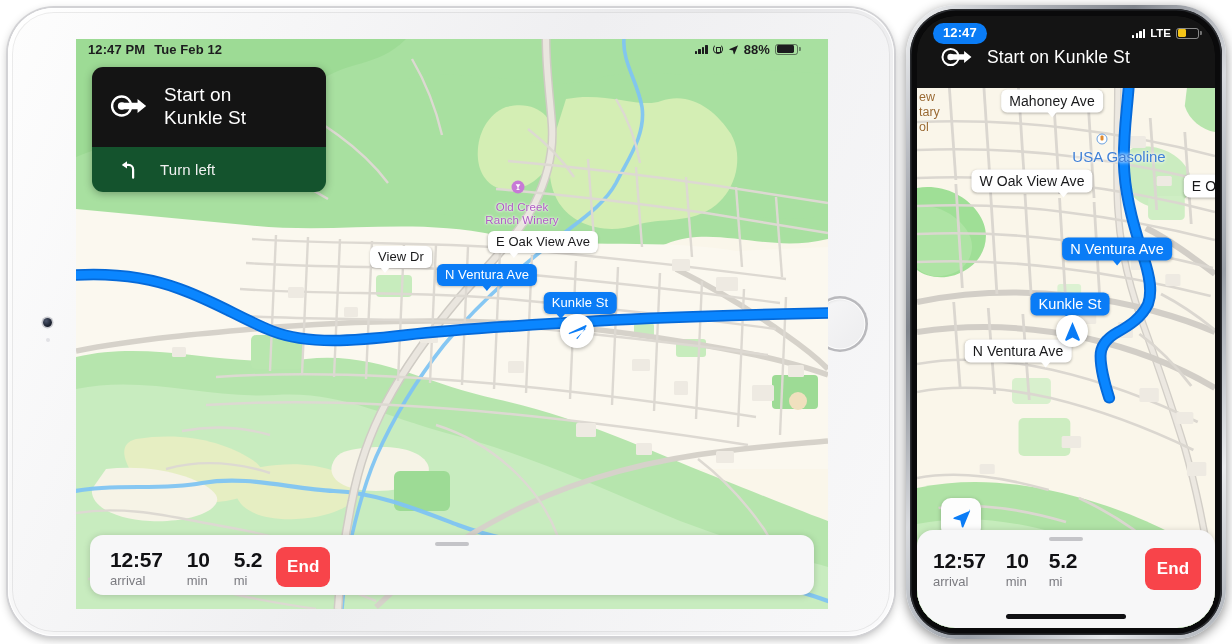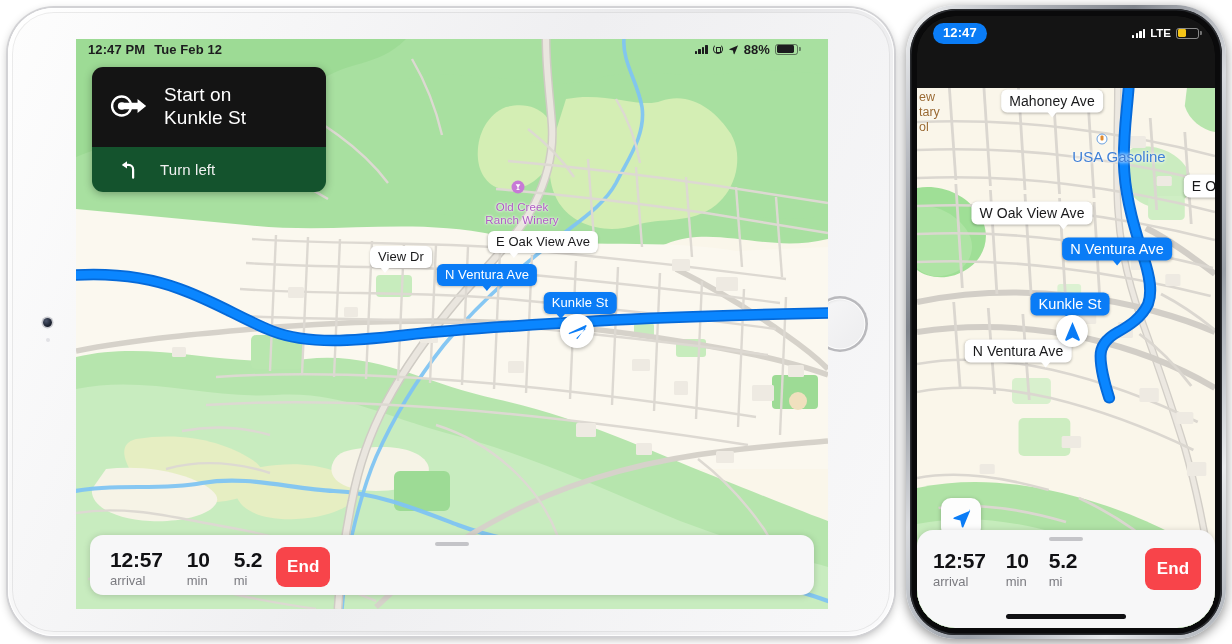--- a/index.html
+++ b/index.html
@@ -572,21 +572,21 @@
         <div class="school-lbl" style="left:2px; top:2px;">
           <div>ew</div>
           <div>tary</div>
           <div>ol</div>
         </div>
 
         <div class="gas-pin" style="left:185px; top:51px;"></div>
         <div class="gas-lbl" style="left:202px; top:68px;">USA Gasoline</div>
 
         <div class="lbl white" style="left:135px; top:13px; font-size:14px;">Mahoney Ave</div>
-        <div class="lbl white tailright" style="left:115px; top:93px; font-size:14px;margin-top:32px;">W Oak View Ave</div>
+        <div class="lbl white tailright" style="left:115px; top:93px; font-size:14px;">W Oak View Ave</div>
         <div class="lbl white notail" style="left:287px; top:98px; font-size:14px;">E O</div>
         <div class="lbl blue" style="left:200px; top:161px; font-size:14.5px;">N Ventura Ave</div>
         <div class="lbl blue" style="left:153px; top:216px; font-size:14.5px;">Kunkle St</div>
         <div class="lbl white tailright" style="left:101px; top:263px; font-size:14px;">N Ventura Ave</div>
 
         <div class="puck" style="left:155px; top:243px; width:32px; height:32px;">
           <svg width="23" height="23" viewBox="0 0 24 24">
             <path d="M12 2.2 4.4 20.4c-.3.8.6 1.6 1.3 1.2l6.3-3.3 6.3 3.3c.8.4 1.6-.4 1.3-1.2z" fill="#0a7cf6"></path>
           </svg>
         </div>
@@ -608,20 +608,28 @@
               <i></i>
               <i></i>
             </span>
           <span>LTE</span>
           <span class="batt yellow">
             <span class="shell"></span>
               <span class="fill" style="width:8px"></span>
               <span class="nub"></span>
           </span>
         </div>
+      </div>
+      <div class="iphone-banner">
+        <svg width="34" height="26" viewBox="0 0 44 32">
+          <circle cx="15" cy="16" r="10.5" fill="none" stroke="#fff" stroke-width="2.6"></circle>
+          <circle cx="15" cy="16" r="4.2" fill="#fff"></circle>
+          <path d="M15 12.4h17.5V8.2L42 16l-9.5 7.8v-4.2H15z" fill="#fff"></path>
+        </svg>
+        <div class="txt">Start on Kunkle St</div>
       </div>
 
       <div class="tripbar" style="left:0; right:0; bottom:0; height:98px; border-radius:16px 16px 38px 38px; padding:0 14px 0 16px; align-items:flex-start;">
         <div class="grabber"></div>
         <div class="trip-stats" style="gap:20px; margin-top:19px;">
           <div class="stat">
             <span class="big">12:57</span>
             <span class="sub">arrival</span>
           </div>
           <div class="stat">

